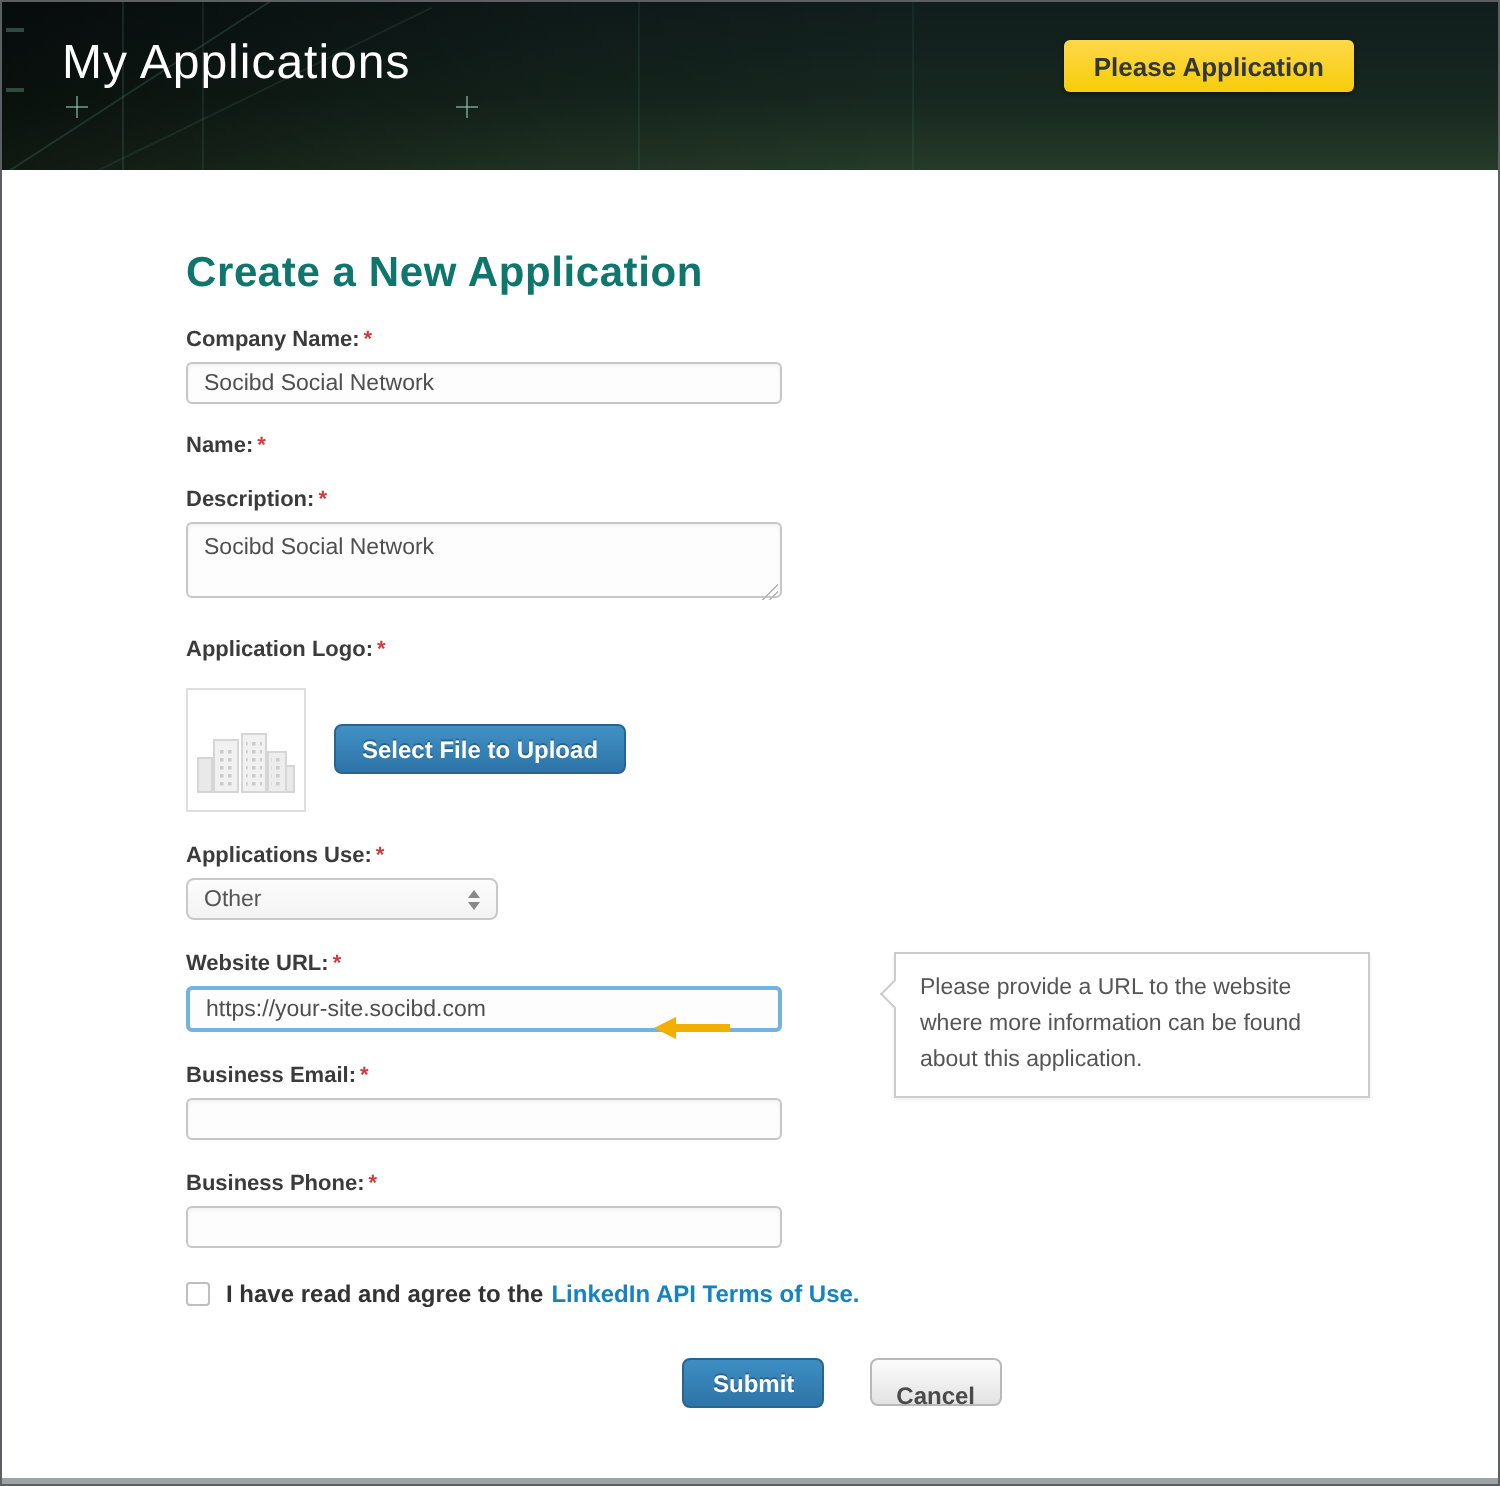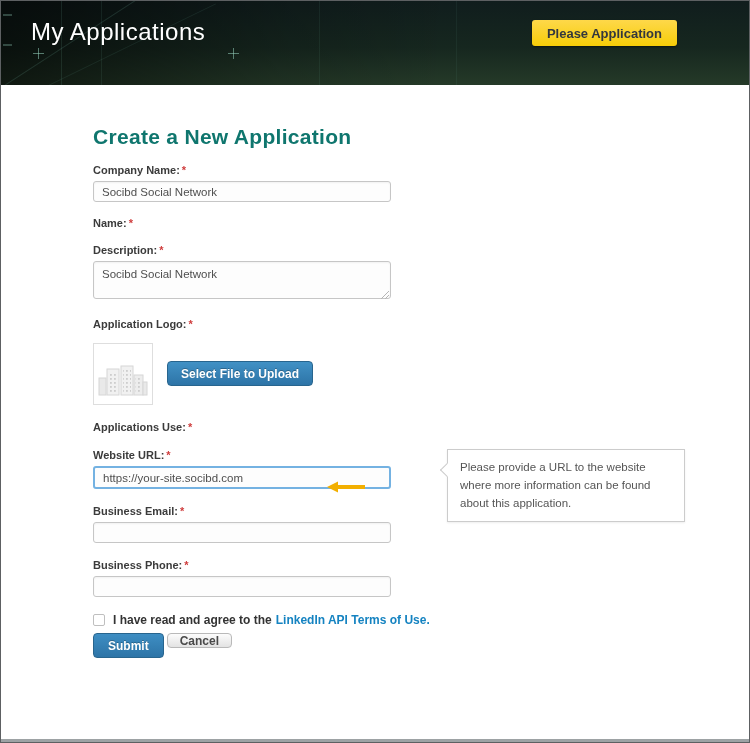--- a/index.html
+++ b/index.html
@@ -105,29 +105,29 @@
   }
   .tooltip-notch {
     position:absolute; left:-6px; top:15px; width:10px; height:10px; background:#fff;
     border-left:1px solid #ccc; border-bottom:1px solid #ccc; transform:rotate(45deg);
   }
 
   .terms-row { display:flex; align-items:center; margin-top:16px; font-size:12px; font-weight:bold; color:#333; white-space:nowrap; }
   .checkbox { width:12px; height:12px; border:1px solid #bfbfbf; border-radius:2px; background:#fff; margin-right:8px; flex:0 0 auto; cursor:pointer; }
   .terms-link { color:#1583c1; text-decoration:none; margin-left:4px; cursor:pointer; }
 
-  .actions { display:flex; gap:3px; margin-top:6px; }
+  .actions { display:flex; gap:23px; margin-top:25px;justify-content:center; }
   .submit-btn {
     height:25px; padding:0 14px; border-radius:4px; cursor:pointer;
     background:linear-gradient(#3e8ec3, #2d74a7); border:1px solid #28658e;
     color:#fff; font-weight:bold; font-size:12px; font-family:"Liberation Sans", sans-serif;
     text-shadow:0 -1px 0 rgba(0,0,0,0.25);
   }
   .cancel-btn {
-    height:15px; padding:0 12px; border-radius:4px; cursor:pointer;
+    height:15px; padding:11px 12px; border-radius:4px; cursor:pointer;
     background:linear-gradient(#fcfcfc, #e3e3e3); border:1px solid #b9b9b9;
     color:#4a4a4a; font-weight:bold; font-size:12px; font-family:"Liberation Sans", sans-serif;
   }
 
   .bottom-rule { position:absolute; left:0; right:0; bottom:0; height:3px; background:#9da2a4; }
 </style>
 </head>
 <body>
 
 <div class="page">
@@ -186,20 +186,27 @@
             <rect x="37.5" y="20" width="6" height="14" fill="url(#win)"></rect>
             <rect x="45" y="24" width="4" height="13" fill="#e9e9e9" stroke="#d6d6d6"></rect>
           </svg>
         </div>
         <button class="upload-btn">Select File to Upload</button>
       </div>
     </div>
 
     <div class="group" style="margin-top:16px;">
       <label class="f-label"><span>Applications Use:</span><span class="req">*</span></label>
+      <div class="select-box">
+        <span>Other</span>
+        <span class="stepper">
+            <i class="up"></i>
+            <i class="down"></i>
+          </span>
+      </div>
     </div>
 
     <div class="group" style="margin-top:16px;">
       <label class="f-label"><span>Website URL:</span><span class="req">*</span></label>
       <input class="text-input url-input" type="text" value="https://your-site.socibd.com" style="">
       <svg class="arrow-cursor" viewBox="0 0 38 12">
         <path d="M0 6 L11 0.5 L11 4 L38 4 L38 8 L11 8 L11 11.5 Z" fill="#f2af00"></path>
       </svg>
       <div class="tooltip">
         <span class="tooltip-notch"></span>

